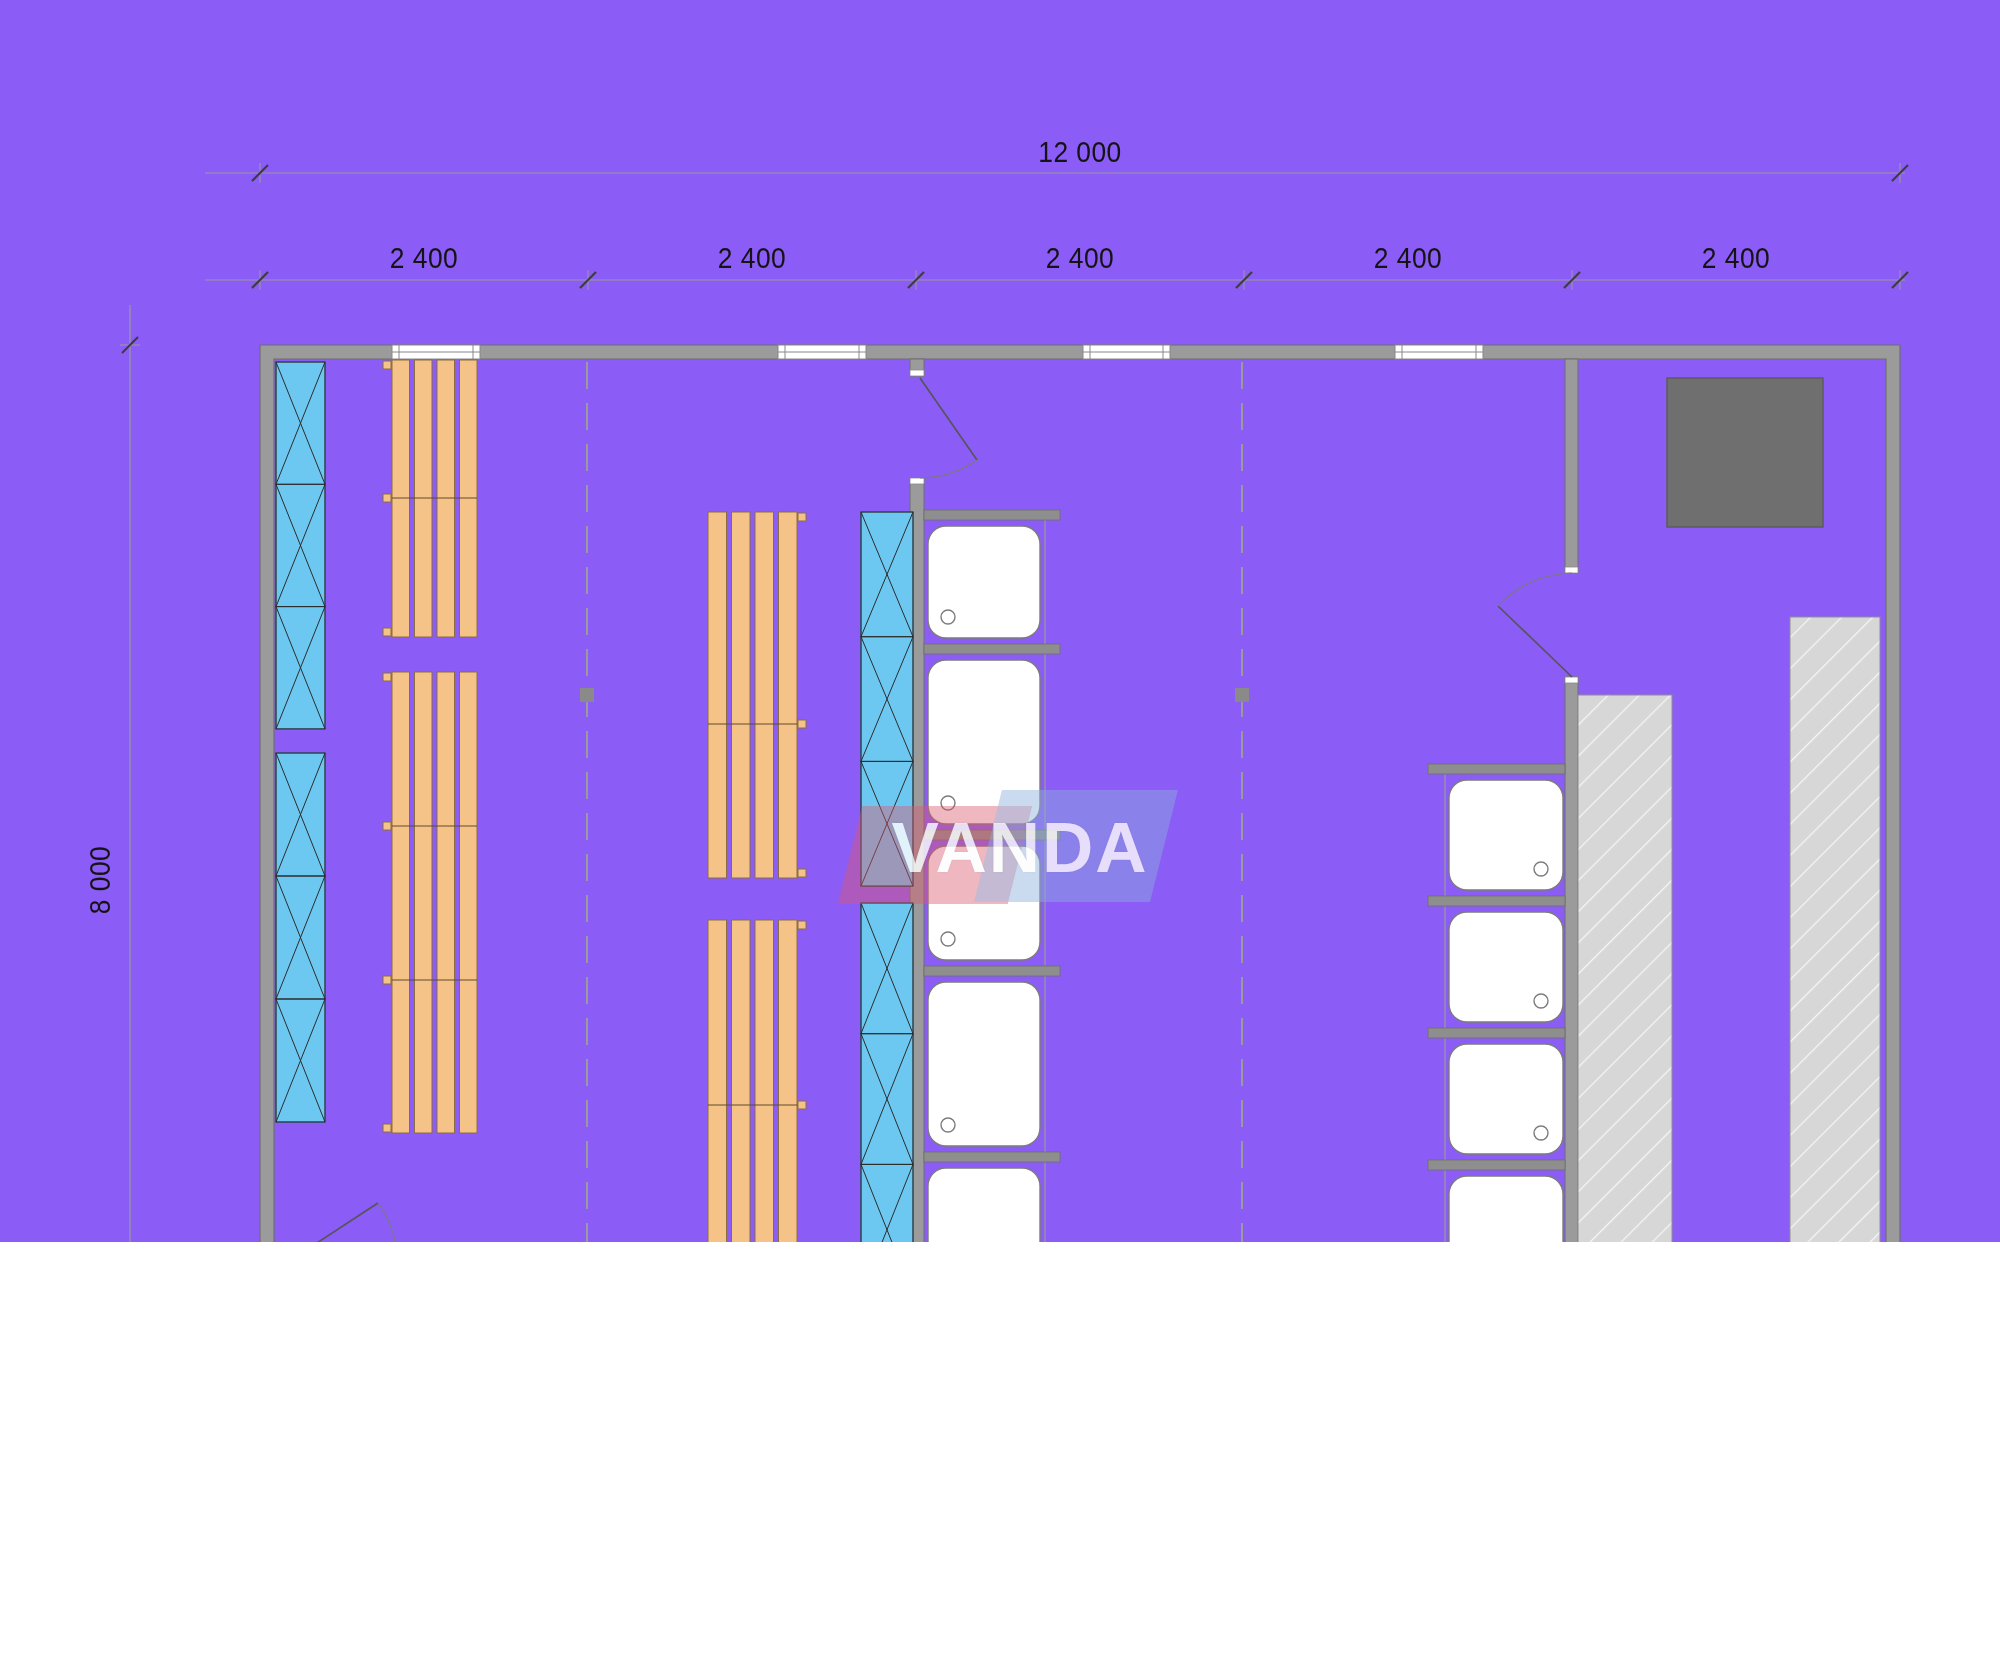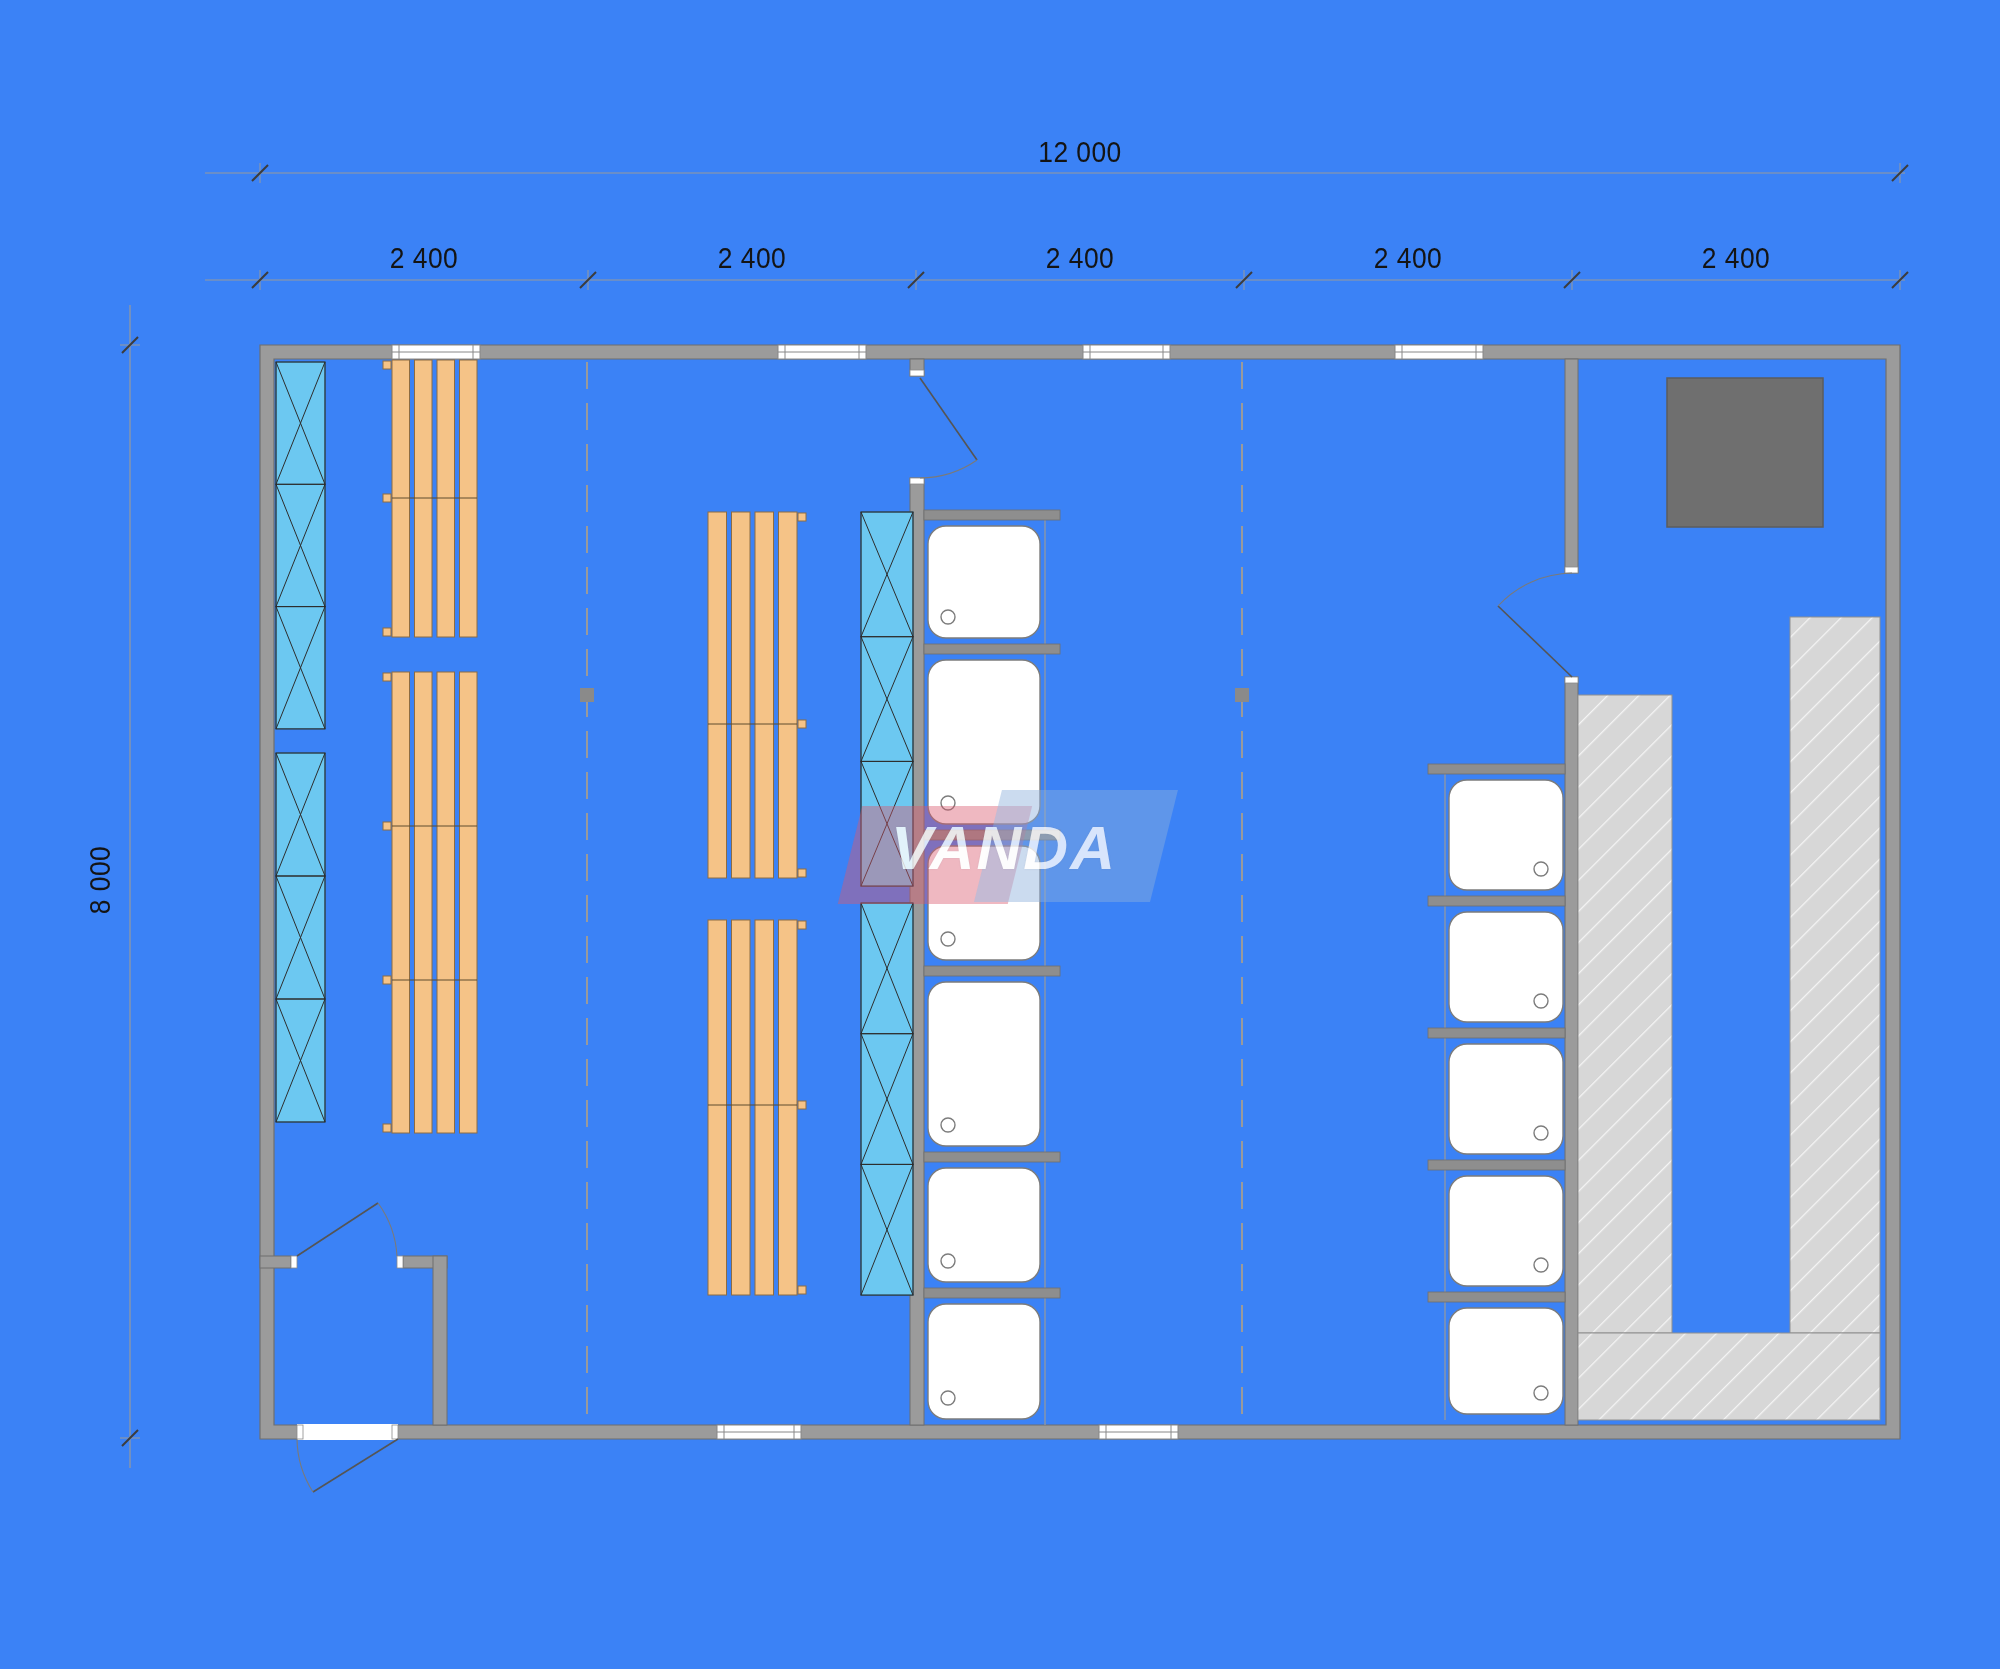--- a/index.html
+++ b/index.html
@@ -1,29 +1,29 @@
 <!DOCTYPE html>
 <html><head>
 <meta charset="utf-8">
 <style>
   html,body{margin:0;padding:0;background:#fff;}
-  .stage{position:relative;width:2000px;height:1669px;background:#3b82f6;overflow:hidden;
+  .stage{position:relative;width:2000px;height:1242px;background:#8b5cf6;overflow:hidden;
          font-family:"Liberation Sans",sans-serif;}
   #plan-svg{position:absolute;left:0;top:0;}
   .dim-label{position:absolute;font-size:30px;color:#141414;letter-spacing:.5px;
              transform:translate(-50%,-50%) scaleX(.88);white-space:nowrap;}
   .dim-label.vert{transform:translate(-50%,-50%) rotate(-90deg) scaleX(.88);}
   
   .logo{position:absolute;left:846px;top:786px;width:316px;height:122px;opacity:.82;}
   .logo .blk{position:absolute;transform:skewX(-14deg);}
   .logo .pink{left:4px;top:20px;width:170px;height:98px;background:rgba(219,88,110,.52);}
   .logo .blue{left:142px;top:4px;width:176px;height:112px;background:rgba(140,175,220,.55);}
-  .logo .word{position:absolute;left:0;top:0;width:100%;height:100%;display:flex;
-              align-items:center;justify-content:center;font-style:italic;font-weight:900;
-              font-size:62px;color:rgba(255,255,255,.97);letter-spacing:2px;
+  .logo .word{position:absolute;left:16px;top:0;width:100%;height:100%;display:flex;
+              align-items:center;justify-content:center;font-weight:900;
+              font-size:71px;color:rgba(255,255,255,.97);letter-spacing:2px;
               text-shadow:0 0 2px rgba(120,120,140,.25);}
 </style>
 </head>
 <body>
 
 <div class="stage">
   <svg id="plan-svg" width="2000" height="1669" viewBox="0 0 2000 1669">
       <defs>
         <pattern id="hatch" width="22" height="22" patternUnits="userSpaceOnUse" patternTransform="rotate(45)">
           <rect x="0" y="0" width="22" height="22" fill="#d7d7d7"></rect>

